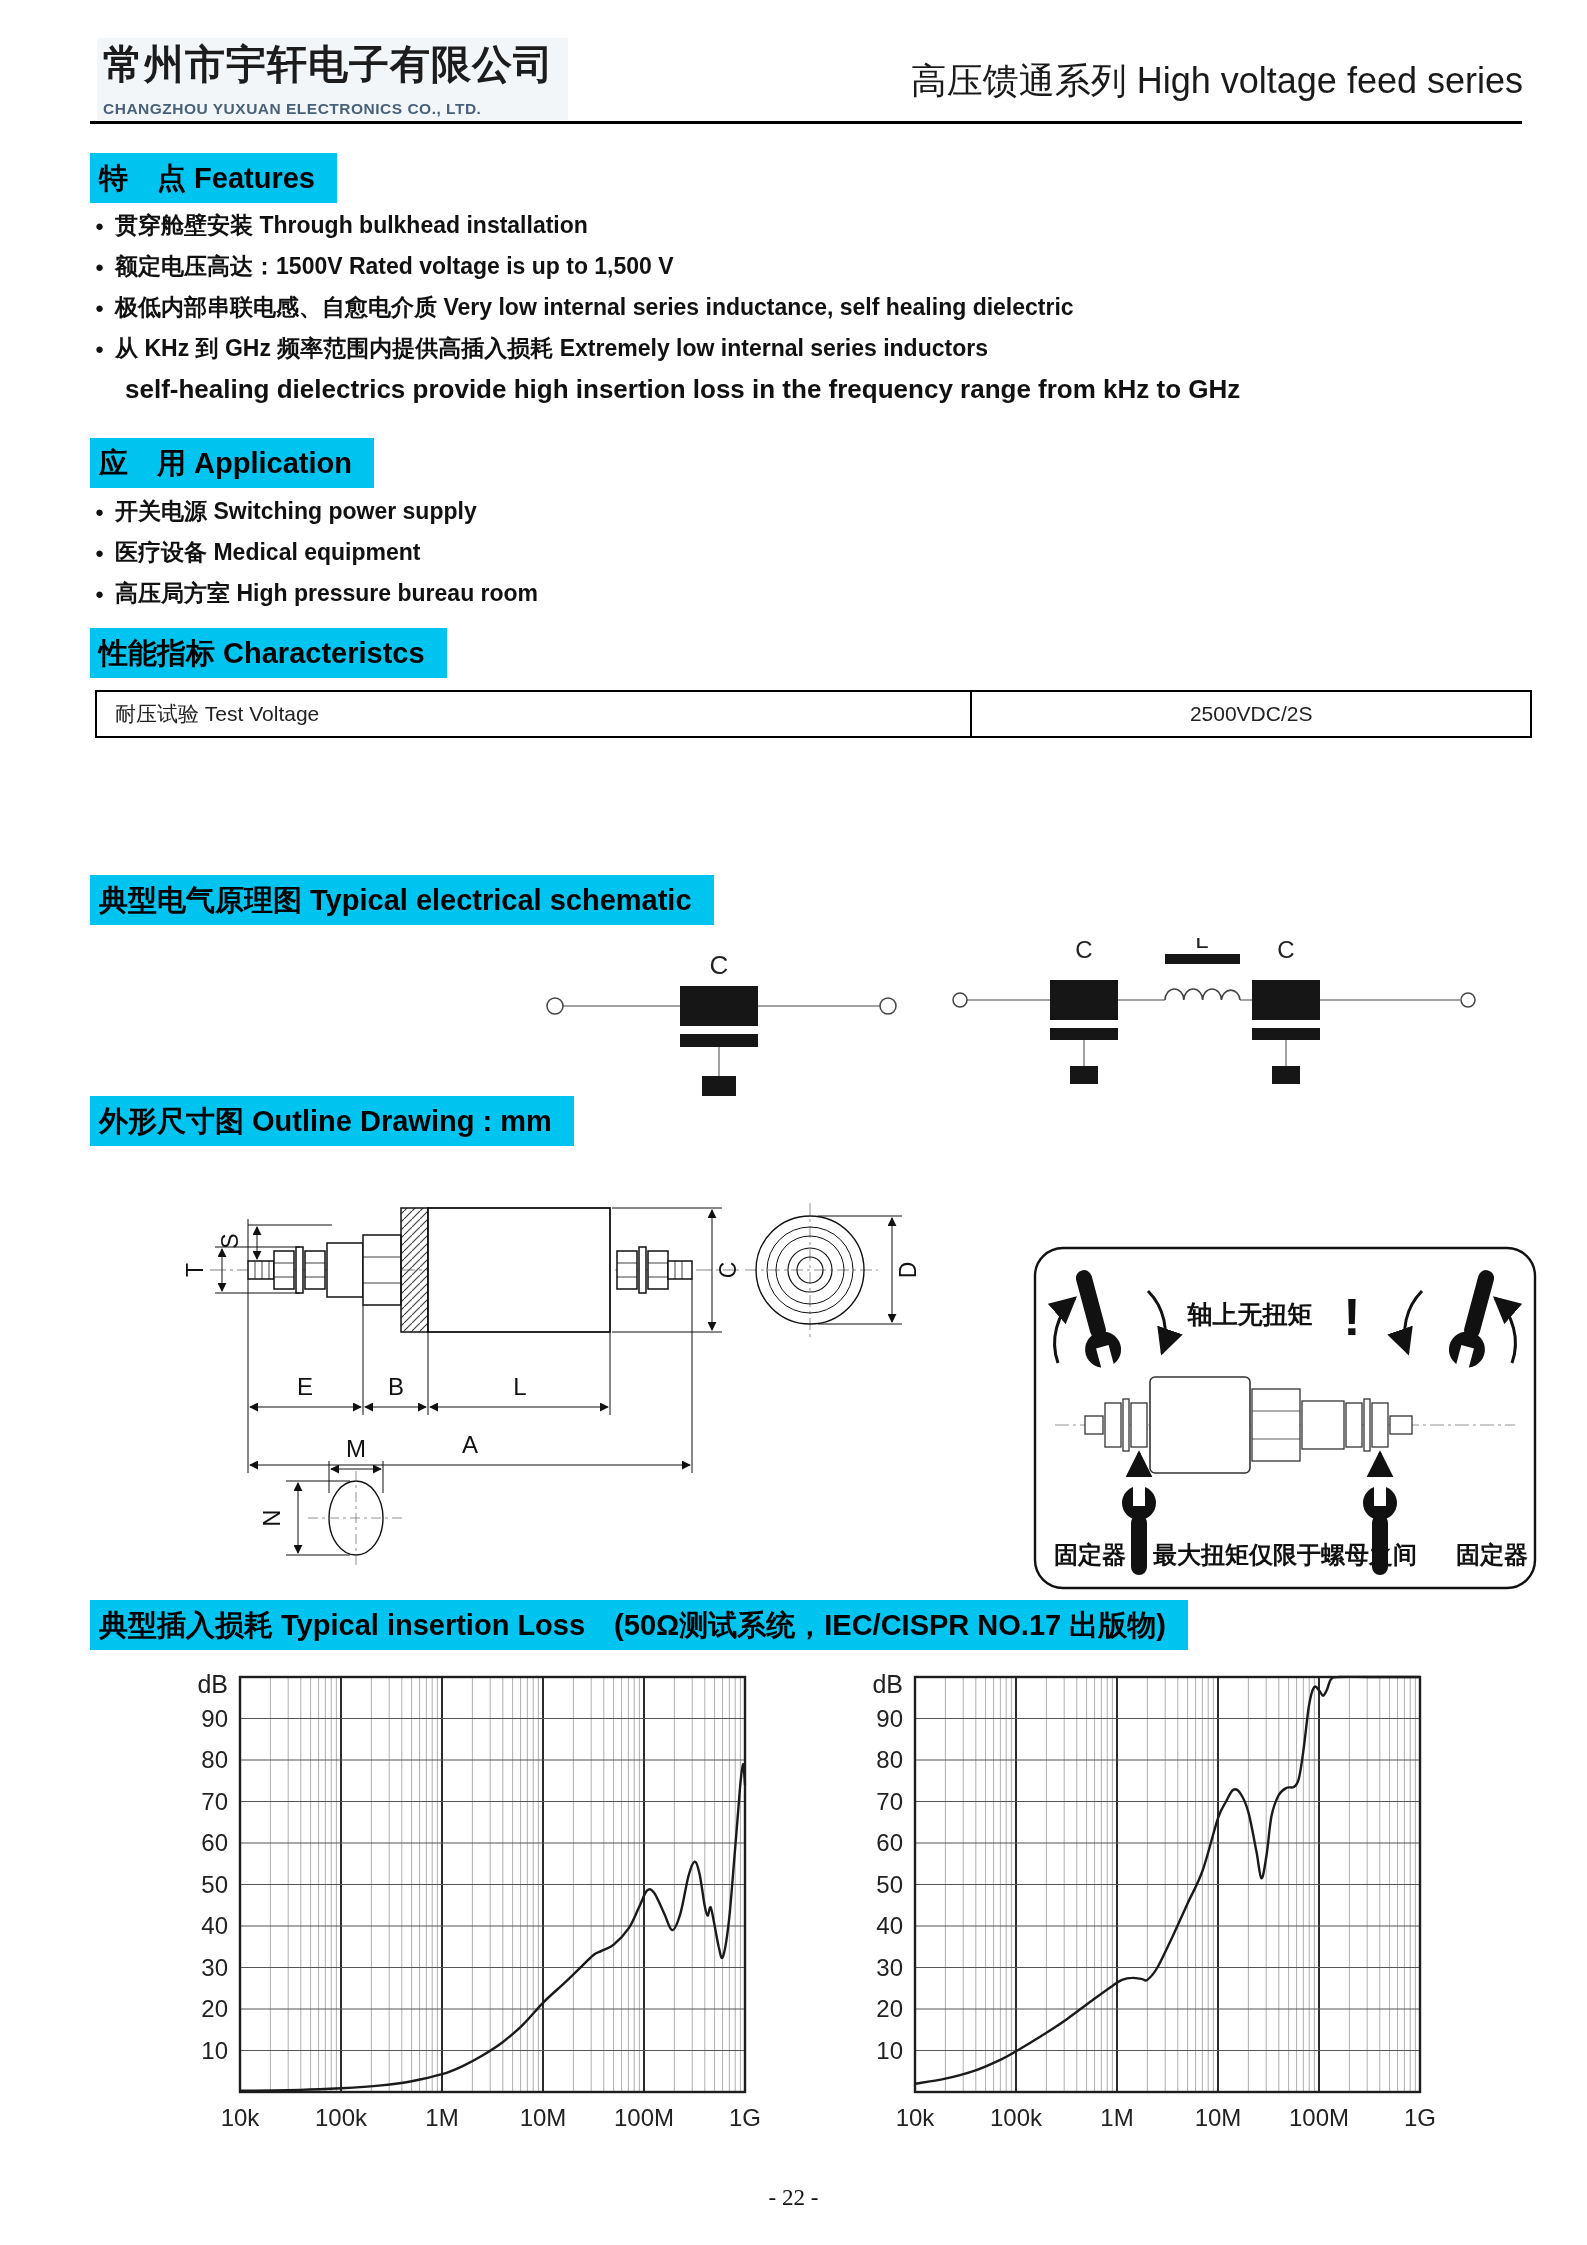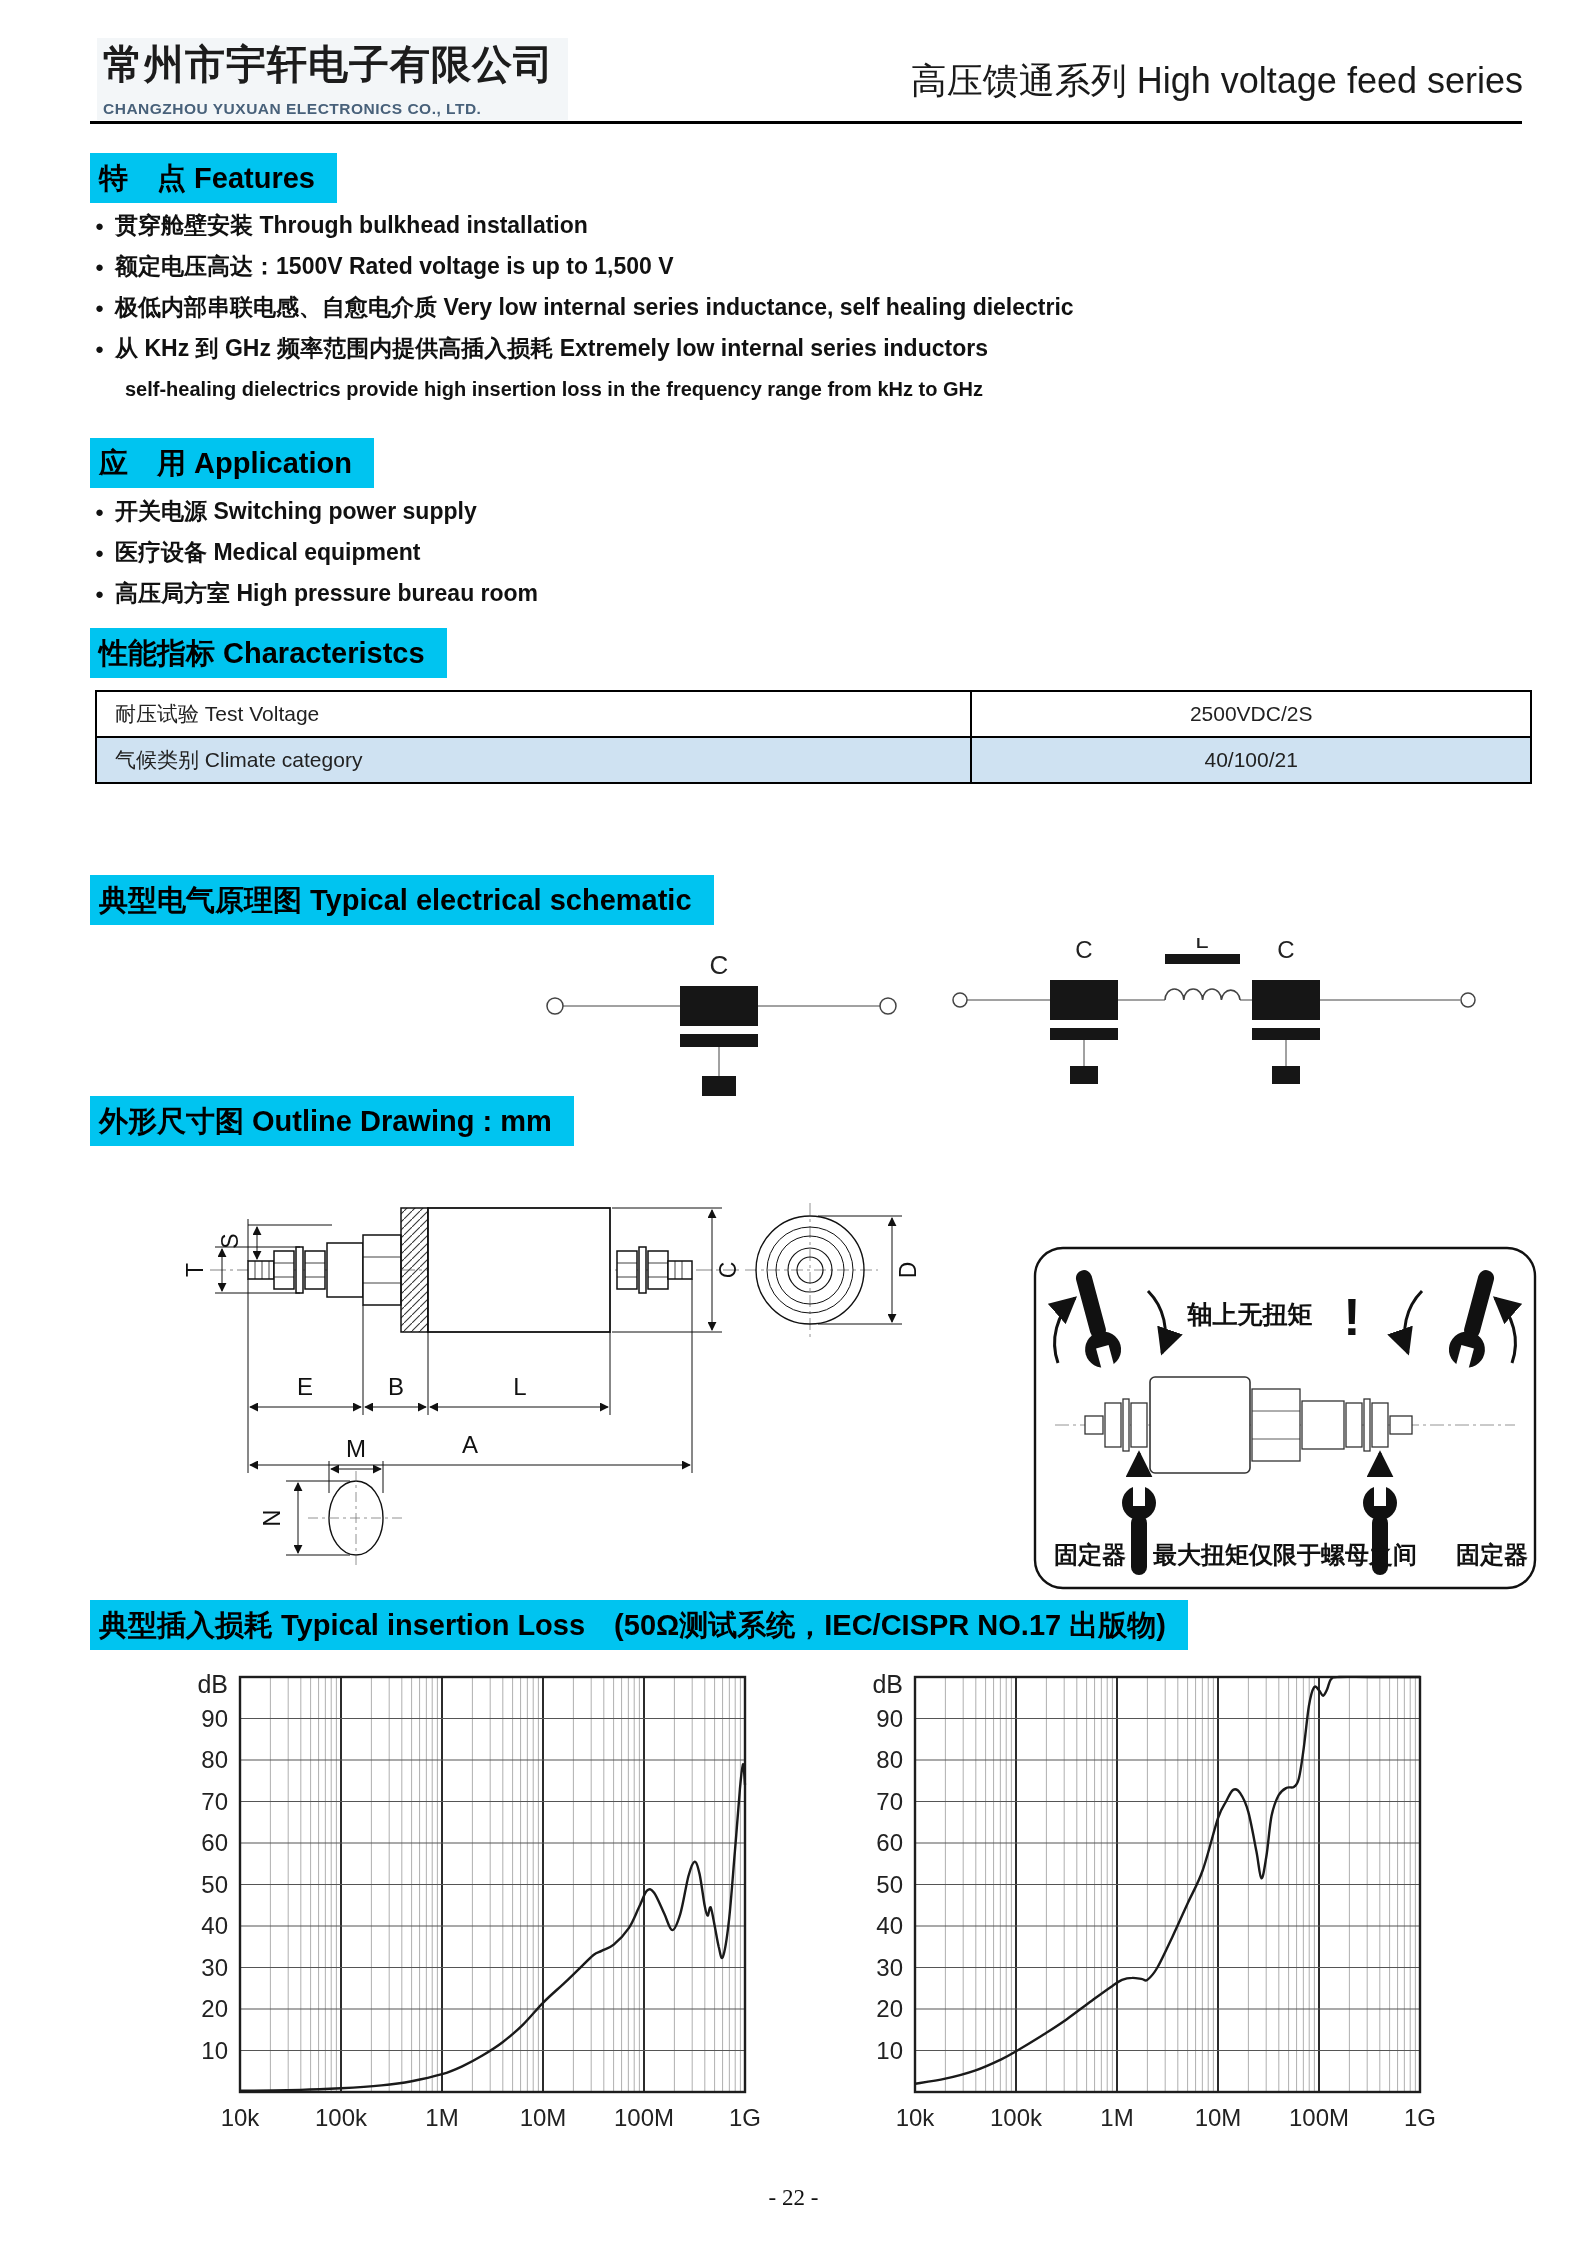--- a/index.html
+++ b/index.html
@@ -8,21 +8,21 @@
   .logo{position:absolute;left:97px;top:38px;background:#f3f6f8;padding:4px 14px 2px 6px;}
   .logo-cn{font-size:40px;font-weight:bold;color:#1c1c1c;letter-spacing:1px;line-height:1.1;}
   .logo-en{font-size:15.5px;color:#48617a;letter-spacing:0.5px;margin-top:14px;font-weight:bold;}
   .series-title{position:absolute;top:57px;right:64px;font-size:36px;color:#1a1a1a;}
   .header-rule{position:absolute;left:90px;top:121px;width:1432px;height:3px;background:#000;}
   .cyan-bar{position:absolute;left:90px;height:50px;line-height:50px;background:var(--accent,#00c4f0);
             color:#000;font-weight:bold;font-size:29px;padding:0 22px 0 9px;white-space:nowrap;}
   .blist{position:absolute;left:95px;width:1200px;list-style:none;margin:0;padding:0;}
   .blist li{display:flex;gap:11px;font-size:23px;font-weight:bold;line-height:29px;margin-bottom:12px;}
   .bullet{font-size:15px;line-height:29px;}
-  .feature-cont{margin:7px 0 0 30px;font-size:20px;font-weight:bold;line-height:29px;}
+  .feature-cont{margin:7px 0 0 30px;font-size:26px;font-weight:bold;line-height:29px;}
   .char-table{position:absolute;left:95px;top:690px;width:1437px;border-collapse:collapse;}
   .char-table td{border:2px solid #000;height:42px;font-size:21px;color:#222;}
   .char-table td.lbl{padding-left:18px;width:61%;}
   .char-table td.val{text-align:center;}
   .svg-abs{position:absolute;}
   .chart{position:absolute;width:600px;height:470px;}
   .footer{position:absolute;left:0;top:2185px;width:100%;text-align:center;
           font-family:"Liberation Serif","DejaVu Serif",serif;font-size:23px;color:#111;}
   svg text{font-family:"Liberation Sans","DejaVu Sans",sans-serif;}
 </style>
@@ -74,24 +74,20 @@
         <span>高压局方室 High pressure bureau room</span>
       </li>
   </ul>
 
   <div class="cyan-bar" style="top:628px;">性能指标 Characteristcs</div>
   <table class="char-table">
     <tbody>
     <tr style="background: rgb(255, 255, 255);">
       <td class="lbl">耐压试验 Test Voltage</td>
       <td class="val">2500VDC/2S</td>
-        </tr>
-    <tr style="background: rgb(207, 226, 242);">
-      <td class="lbl">气候类别 Climate category</td>
-      <td class="val">40/100/21</td>
         </tr>
   </tbody>
     </table>
 
   <div class="cyan-bar" style="top:875px;">典型电气原理图  Typical electrical schematic</div>
   <svg class="svg-abs" style="left:540px;top:938px;" width="950" height="172" viewBox="0 0 950 172">
     <g stroke="#444" fill="none">
       <circle cx="15" cy="68" r="8" stroke-width="1.5"></circle>
       <line x1="23" y1="68" x2="140" y2="68"></line>
       <rect x="140" y="48" width="78" height="40" fill="#161616" stroke="none"></rect>

